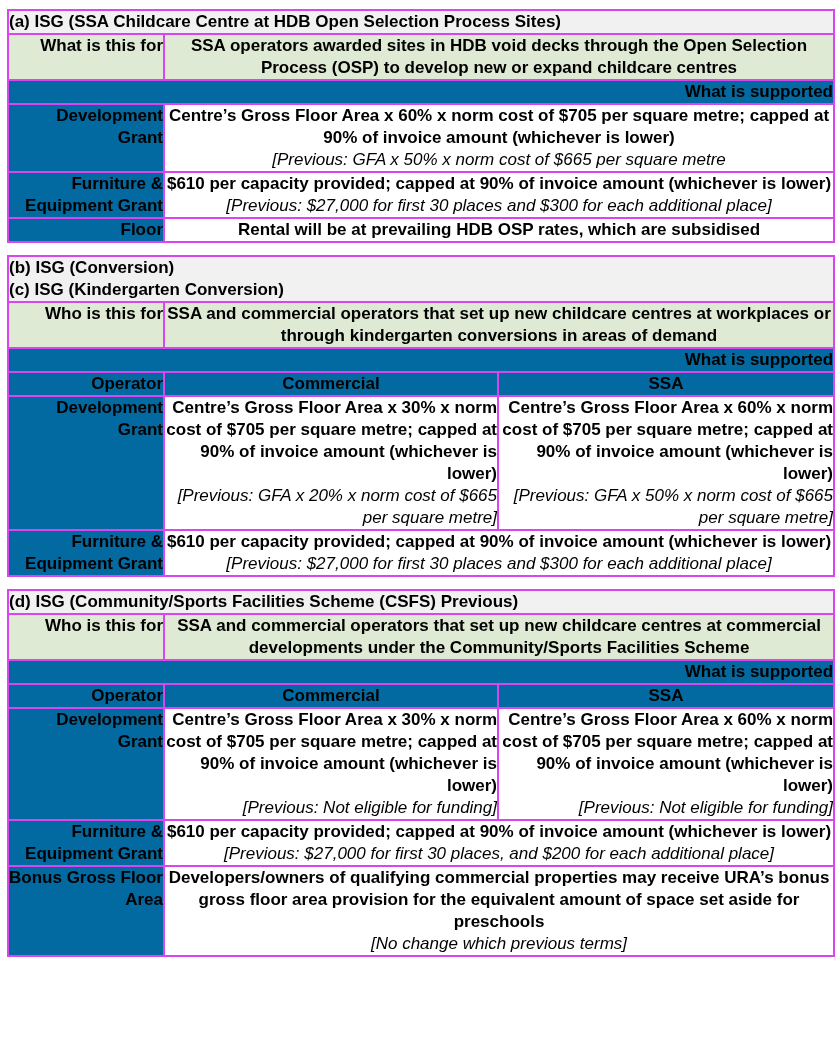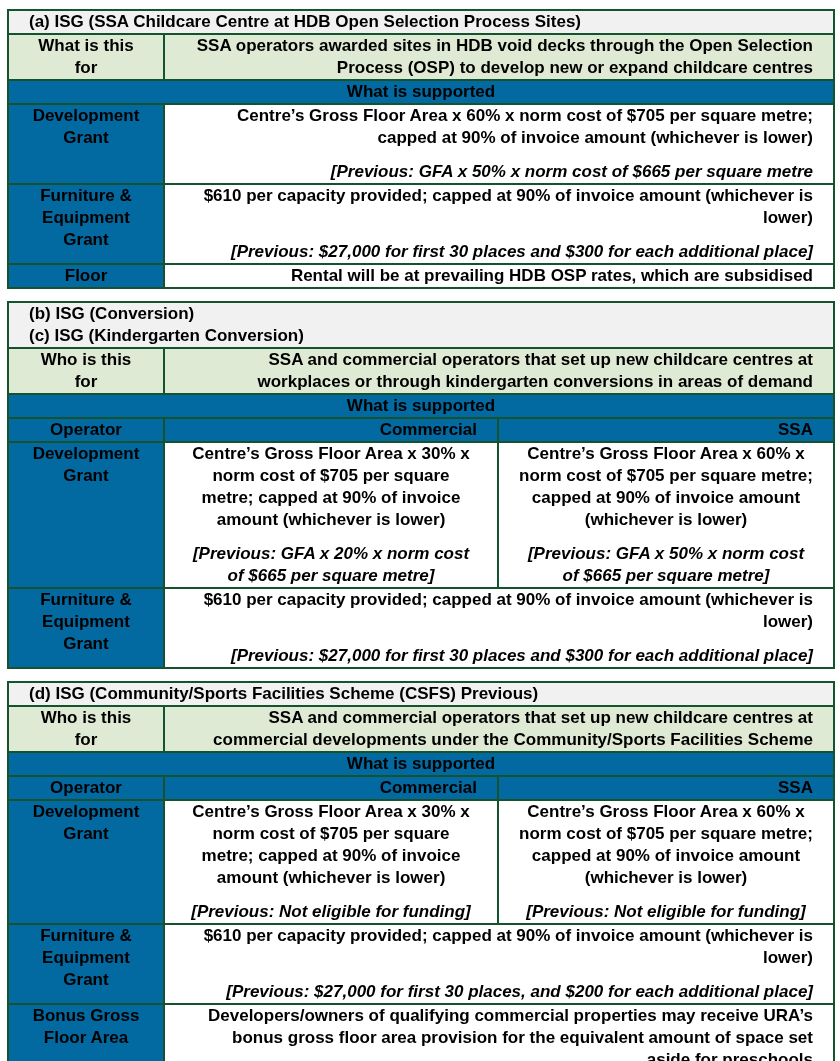--- a/index.html
+++ b/index.html
@@ -16,41 +16,40 @@
     padding: 9px 7px 8px 7px;
     background: #ffffff;
   }
   table.isg {
     border-collapse: collapse;
     table-layout: fixed;
     width: 826px;
     margin: 0 0 12px 0;
   }
   table.isg td {
-    border: 2px solid #14532d;
-    padding: 0 20px;
+    border: 2px solid #d946ef;
+    padding: 0 0;
     font-size: 17px;
     line-height: 22px;
     font-weight: bold;
     vertical-align: top;
     overflow: hidden;
   }
   td.title-cell {
     background: #f1f1f1;
     padding: 4px 6px;
     text-align: left;
   }
   td.green { background: #dfead4; }
   td.tan   { background: #0369a1; }
-  .center  { text-align: right; }
-  .left    { text-align: center; }
+  .center  { text-align: center; }
+  .left    { text-align: right; }
   .prev {
     font-style: italic;
-    font-weight: bold;
-    margin-top: 12px;
+    font-weight: normal;
   }
 </style>
 </head>
 <body>
 
 <div class="page">
 
   <table class="isg">
     <colgroup>
         <col style="width:156px">

